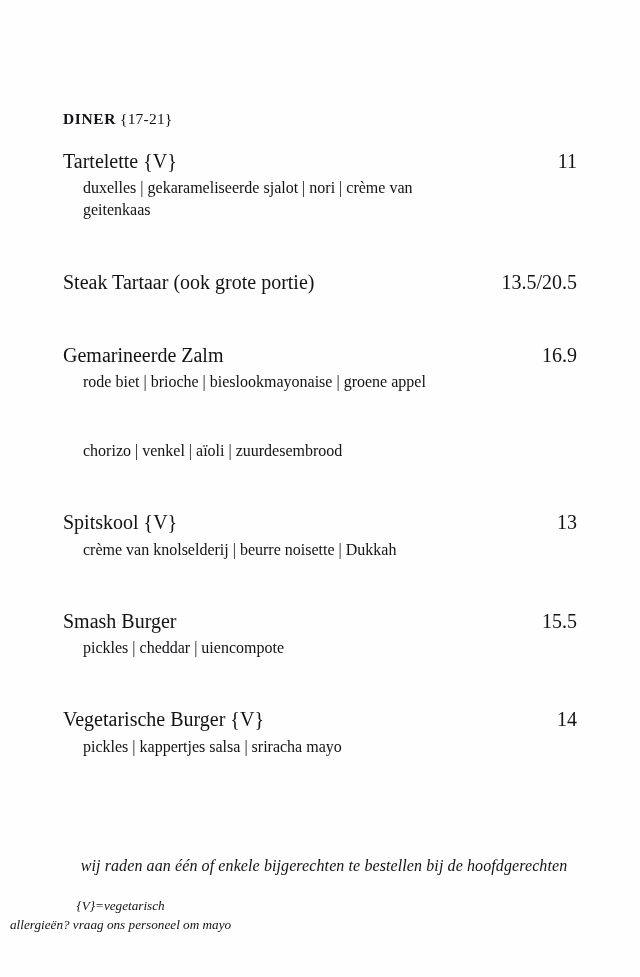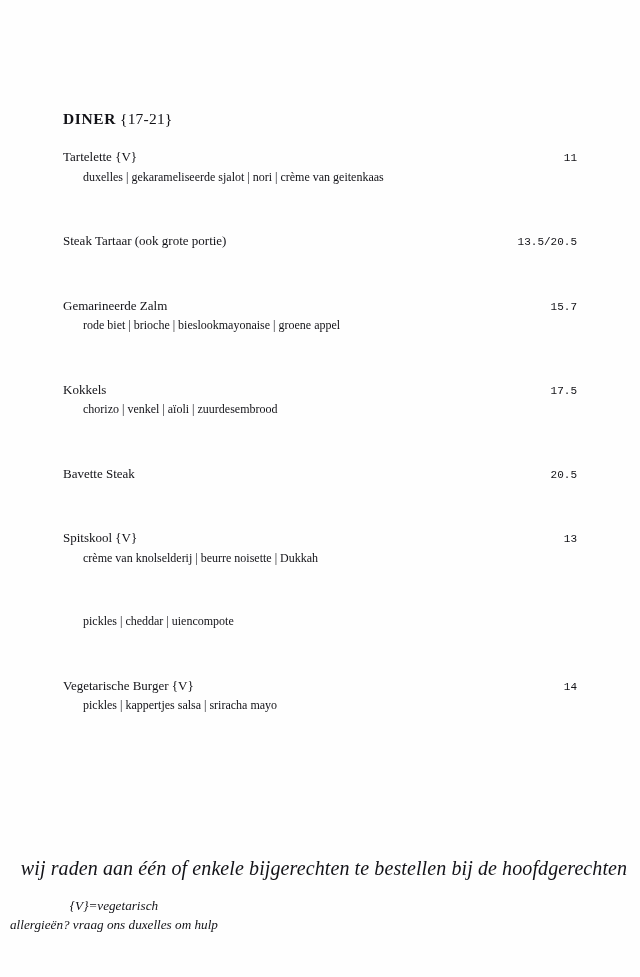--- a/index.html
+++ b/index.html
@@ -51,49 +51,48 @@
   .menu-item:last-child {
     margin-bottom: 16px;
   }
   .item-head {
     display: flex;
     align-items: baseline;
     justify-content: space-between;
     width: 100%;
   }
   .item-name {
-    font-size: 13px;
+    font-size: 20px;
     line-height: 1.32;
     white-space: nowrap;
   }
   .item-price {
-    font-size: 11px;
+    font-size: 20px;
     line-height: 1.32;
     text-align: right;
     white-space: nowrap;
     padding-left: 14px;
-    font-family: Liberation Mono, monospace;
   }
   .item-desc {
     margin-top: 3px;
     margin-left: 20px;
-    font-size: 12px;
+    font-size: 16px;
     line-height: 1.38;
     max-width: 400px;
   }
 
   
   .center-note {
     position: absolute;
     left: 8px;
     right: 0;
     top: 857px;
     text-align: center;
     font-style: italic;
-    font-size: 20px;
+    font-size: 16px;
     letter-spacing: 0.1px;
   }
 
   
   .footnotes {
     position: absolute;
     left: 10px;
     top: 897px;
     font-style: italic;
     font-size: 13.2px;
@@ -126,62 +125,58 @@
     <div class="menu-item">
       <div class="item-head">
         <div class="item-name">Steak Tartaar (ook grote portie)</div>
         <div class="item-price">13.5/20.5</div>
       </div>
     </div>
 
     <div class="menu-item">
       <div class="item-head">
         <div class="item-name">Gemarineerde Zalm</div>
-        <div class="item-price">15.7</div>
+        <div class="item-price">16.9</div>
       </div>
       <div class="item-desc">rode biet | brioche | bieslookmayonaise | groene appel</div>
     </div>
 
     <div class="menu-item">
-      <div class="item-head">
-        <div class="item-name">Kokkels</div>
-        <div class="item-price">17.5</div>
-      </div>
       <div class="item-desc">chorizo | venkel | aïoli | zuurdesembrood</div>
     </div>
 
     <div class="menu-item">
-      <div class="item-head">
-        <div class="item-name">Bavette Steak</div>
-        <div class="item-price">20.5</div>
-      </div>
     </div>
 
     <div class="menu-item">
       <div class="item-head">
         <div class="item-name">Spitskool {V}</div>
         <div class="item-price">13</div>
       </div>
       <div class="item-desc">crème van knolselderij | beurre noisette | Dukkah</div>
     </div>
 
     <div class="menu-item">
+      <div class="item-head">
+        <div class="item-name">Smash Burger</div>
+        <div class="item-price">15.5</div>
+      </div>
       <div class="item-desc">pickles | cheddar | uiencompote</div>
     </div>
 
     <div class="menu-item">
       <div class="item-head">
         <div class="item-name">Vegetarische Burger {V}</div>
         <div class="item-price">14</div>
       </div>
       <div class="item-desc">pickles | kappertjes salsa | sriracha mayo</div>
     </div>
 
   </div>
 
   <div class="center-note">wij raden aan één of enkele bijgerechten te bestellen bij de hoofdgerechten</div>
 
   <div class="footnotes">
     <div class="footnote-line">{V}=vegetarisch</div>
-    <div class="footnote-line">allergieën? vraag ons duxelles om hulp</div>
+    <div class="footnote-line">allergieën? vraag ons personeel om mayo</div>
   </div>
 
 </div>
 
 </body></html>

